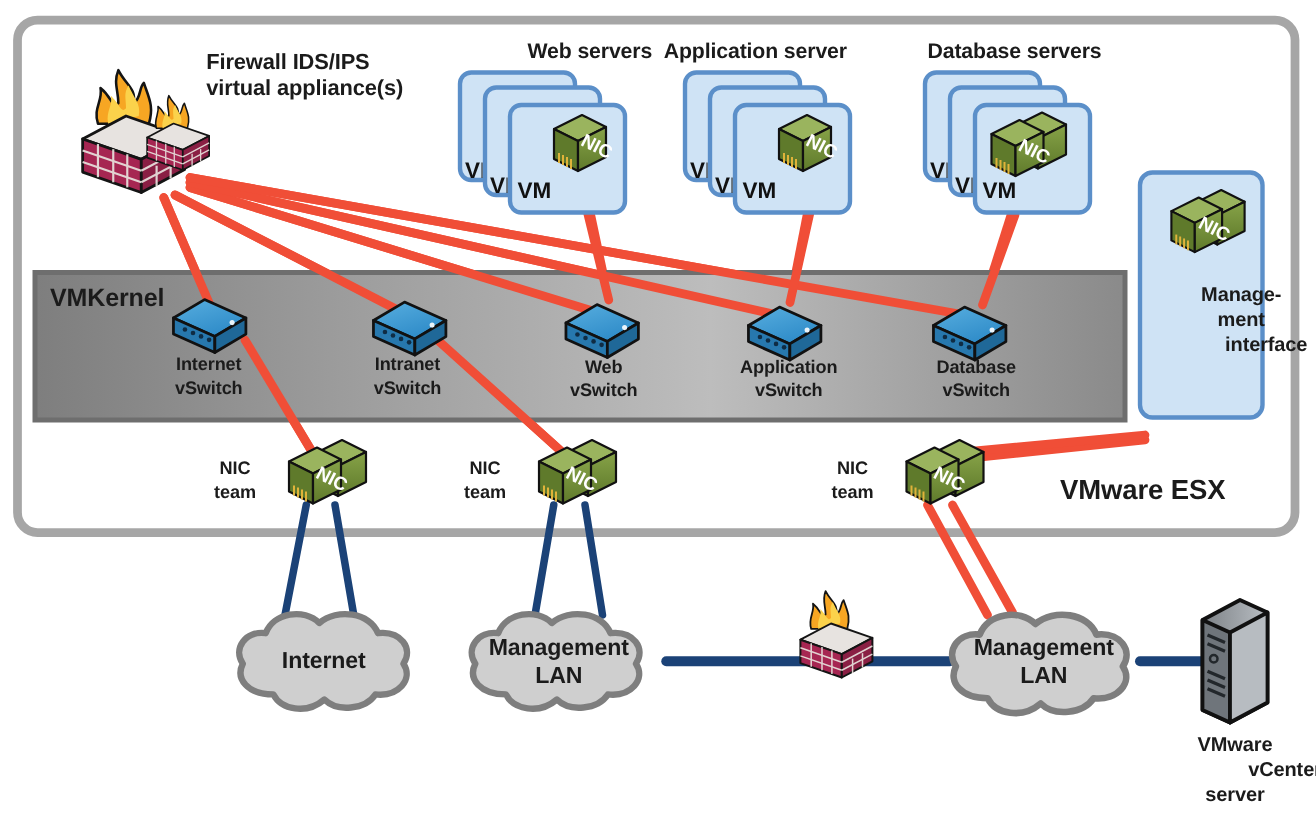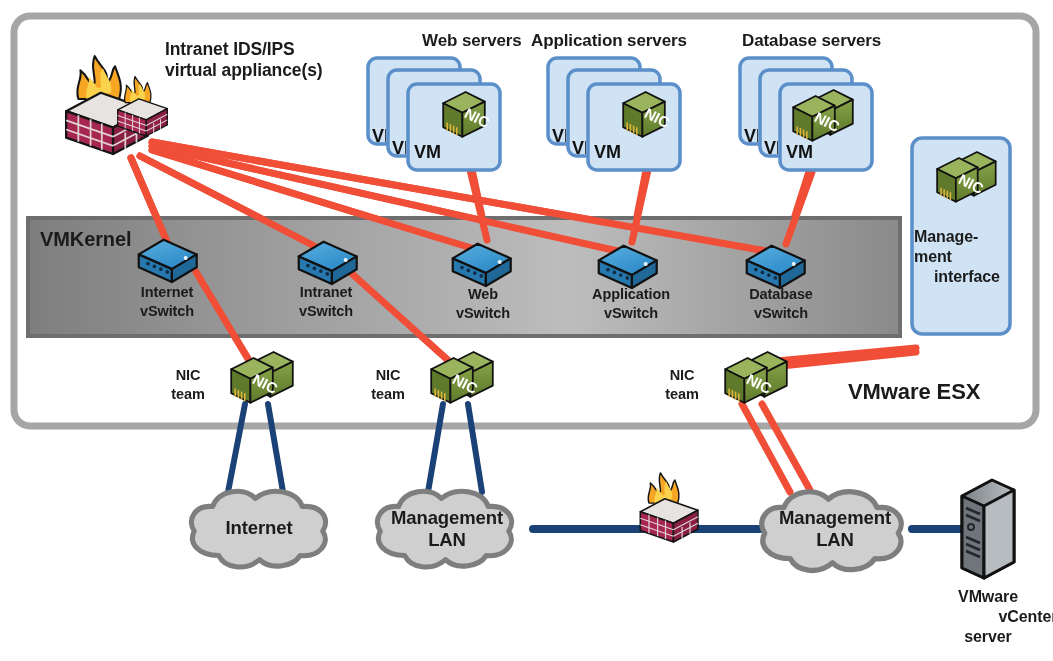--- a/index.html
+++ b/index.html
@@ -8,21 +8,21 @@
   #stage{position:absolute;left:0;top:0;width:1053px;height:661px;}
   svg#diagram{position:absolute;left:0;top:0;width:1053px;height:661px;}
   .lbl{position:absolute;color:#1b1b1b;font-weight:bold;line-height:1.12;
        letter-spacing:-0.1px;white-space:pre;}
   .ttl{font-size:17.5px;}
   .grpttl{font-size:17px;}
   .sml{font-size:14.5px;}
   .esx{font-size:22px;}
   .cloudtxt{font-size:18.5px;text-align:center;}
   .vcent{font-size:16px;text-align:center;}
-  .mgmt{font-size:16px;text-align:left;color:#1b1b1b;}
+  .mgmt{font-size:16px;text-align:center;color:#1b1b1b;margin-left:32px;}
   .vmtag{font-size:18px;font-weight:bold;color:#111;}
   .center{text-align:center;}
 </style>
 </head>
 <body>
 
 <div id="stage">
 
 <svg id="diagram" viewBox="0 0 1053 661">
   <defs>
@@ -271,25 +271,25 @@
       <line x1="966" y1="508" x2="980" y2="514"></line>
       <line x1="966" y1="515" x2="980" y2="521"></line>
       <line x1="966" y1="537" x2="980" y2="543"></line>
       <line x1="966" y1="544" x2="980" y2="550"></line>
       <line x1="966" y1="551" x2="980" y2="557"></line>
     </g>
     <circle cx="971" cy="527" r="3" fill="none" stroke="#22272B" stroke-width="2"></circle>
   </g>
 </svg>
 
-<div class="lbl ttl" style="left:165px;top:40px;color:#1B1B1B;">Intranet IDS/IPS</div>
+<div class="lbl ttl" style="left:165px;top:40px;color:#1B1B1B;">Firewall IDS/IPS</div>
 <div class="lbl ttl" style="left:165px;top:61px;color:#1B1B1B;">virtual appliance(s)</div>
 
 <div class="lbl grpttl" style="left:381px;top:31px;margin-left:41px;">Web servers</div>
-<div class="lbl grpttl" style="left:531px;top:31px;">Application servers</div>
+<div class="lbl grpttl" style="left:531px;top:31px;">Application server</div>
 <div class="lbl grpttl" style="left:742px;top:31px;">Database servers</div>
 
 <div class="lbl vmtag" style="left:372px;top:126px;overflow:hidden;width:14px;">VM</div>
 <div class="lbl vmtag" style="left:392px;top:138px;overflow:hidden;width:14px;">VM</div>
 <div class="lbl vmtag" style="left:414px;top:142px;">VM</div>
 
 <div class="lbl vmtag" style="left:552px;top:126px;overflow:hidden;width:14px;">VM</div>
 <div class="lbl vmtag" style="left:572px;top:138px;overflow:hidden;width:14px;">VM</div>
 <div class="lbl vmtag" style="left:594px;top:142px;">VM</div>
 

